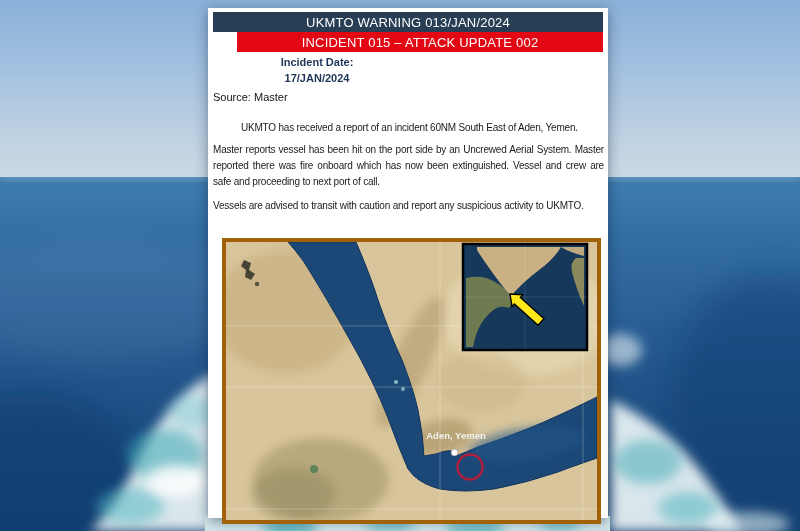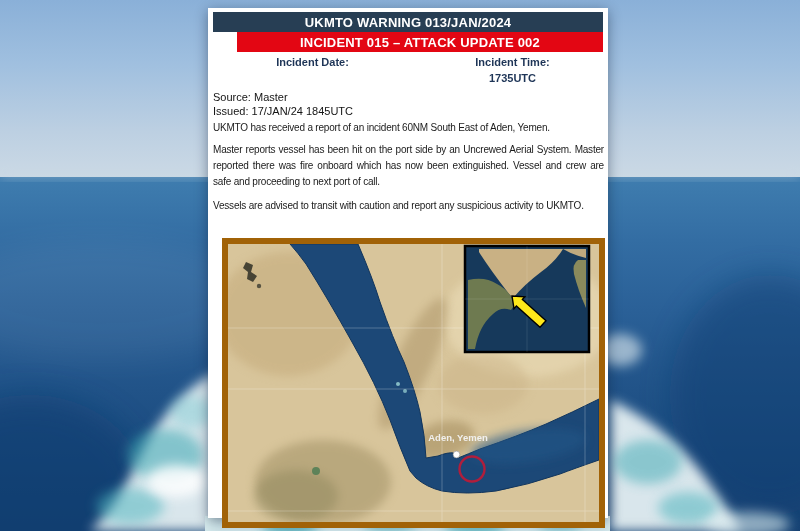--- a/index.html
+++ b/index.html
@@ -5,31 +5,31 @@
   html,body{margin:0;padding:0;}
   .stage{position:relative;width:800px;height:531px;overflow:hidden;font-family:"Liberation Sans",sans-serif;background:#4A84B4;}
   .sky{position:absolute;left:0;top:0;width:800px;height:177px;
     background:linear-gradient(180deg,#8AB0D8 0%,#9FBFDF 35%,#BDD0E2 75%,#CBD9E5 100%);}
   .sea{position:absolute;left:0;top:177px;width:800px;height:354px;
     background:linear-gradient(180deg,#3F7DAF 0%,#336DA3 18%,#2A6097 38%,#215388 60%,#1A4A7E 80%,#164273 100%);}
   svg.foam{position:absolute;left:0;top:0;}
   .doc{position:absolute;left:208px;top:8px;width:400px;height:510px;background:#FFFFFF;
     box-shadow:0 3px 12px rgba(8,24,52,.45);}
   .bar{position:absolute;left:5px;right:5px;height:20px;display:flex;align-items:center;justify-content:center;
-    color:#FFFFFF;font-weight:bold;font-size:13px;letter-spacing:.2px;}
+    color:#FFFFFF;font-weight:normal;font-size:13px;letter-spacing:.2px;}
   .bar-title{top:4px;background:#273E54;}
   .bar-alert{top:24px;background:#E30613;margin-left:24px;}
   .meta-row{position:absolute;top:46px;left:0;right:0;display:flex;}
   .meta-cell{width:50%;text-align:center;font-size:11px;font-weight:bold;color:#1E3557;line-height:16px;padding-left:9px;}
   .src-block{position:absolute;top:82px;left:5px;right:4px;font-size:11px;font-weight:normal;color:#141414;line-height:14px;}
   .para{position:absolute;left:5px;right:4px;font-size:10px;color:#1B1B1B;line-height:16px;letter-spacing:-.2px;}
-  .p1{top:112px;}
+  .p1{top:112px;margin-left:28px;}
   .p2{top:134px;text-align:justify;}
   .p3{top:190px;}
-  .map-wrap{position:absolute;left:14px;top:230px;width:371px;height:278px;border:6px solid #a16207;box-sizing:content-box;}
+  .map-wrap{position:absolute;left:14px;top:230px;width:371px;height:278px;border:4px solid #a16207;box-sizing:content-box;}
   .map-wrap svg{display:block;}
 </style>
 </head>
 <body>
 
 <div class="stage">
 
   <div class="sky"></div>
   <div class="sea"></div>
 
@@ -72,30 +72,26 @@
     <div class="bar bar-title">
       <span>UKMTO WARNING 013/JAN/2024</span>
     </div>
     <div class="bar bar-alert">
       <span>INCIDENT 015 – ATTACK UPDATE 002</span>
     </div>
 
     <div class="meta-row">
       <div class="meta-cell">
         <div>Incident Date:</div>
-      </div>
-      <div class="meta-cell">
-        <div>Incident Time:</div>
-        <div>1735UTC</div>
+        <div>17/JAN/2024</div>
       </div>
     </div>
 
     <div class="src-block">
       <div>Source: Master</div>
-      <div>Issued: 17/JAN/24 1845UTC</div>
     </div>
 
     <div class="para p1">UKMTO has received a report of an incident 60NM South East of Aden, Yemen.</div>
     <div class="para p2">Master reports vessel has been hit on the port side by an Uncrewed Aerial System. Master reported there was fire onboard which has now been extinguished. Vessel and crew are safe and proceeding to next port of call.</div>
     <div class="para p3">Vessels are advised to transit with caution and report any suspicious activity to UKMTO.</div>
 
     <div class="map-wrap">
       <svg width="371" height="278" viewBox="0 0 371 278">
         <defs>
           <filter id="mb" x="-60%" y="-60%" width="220%" height="220%">

